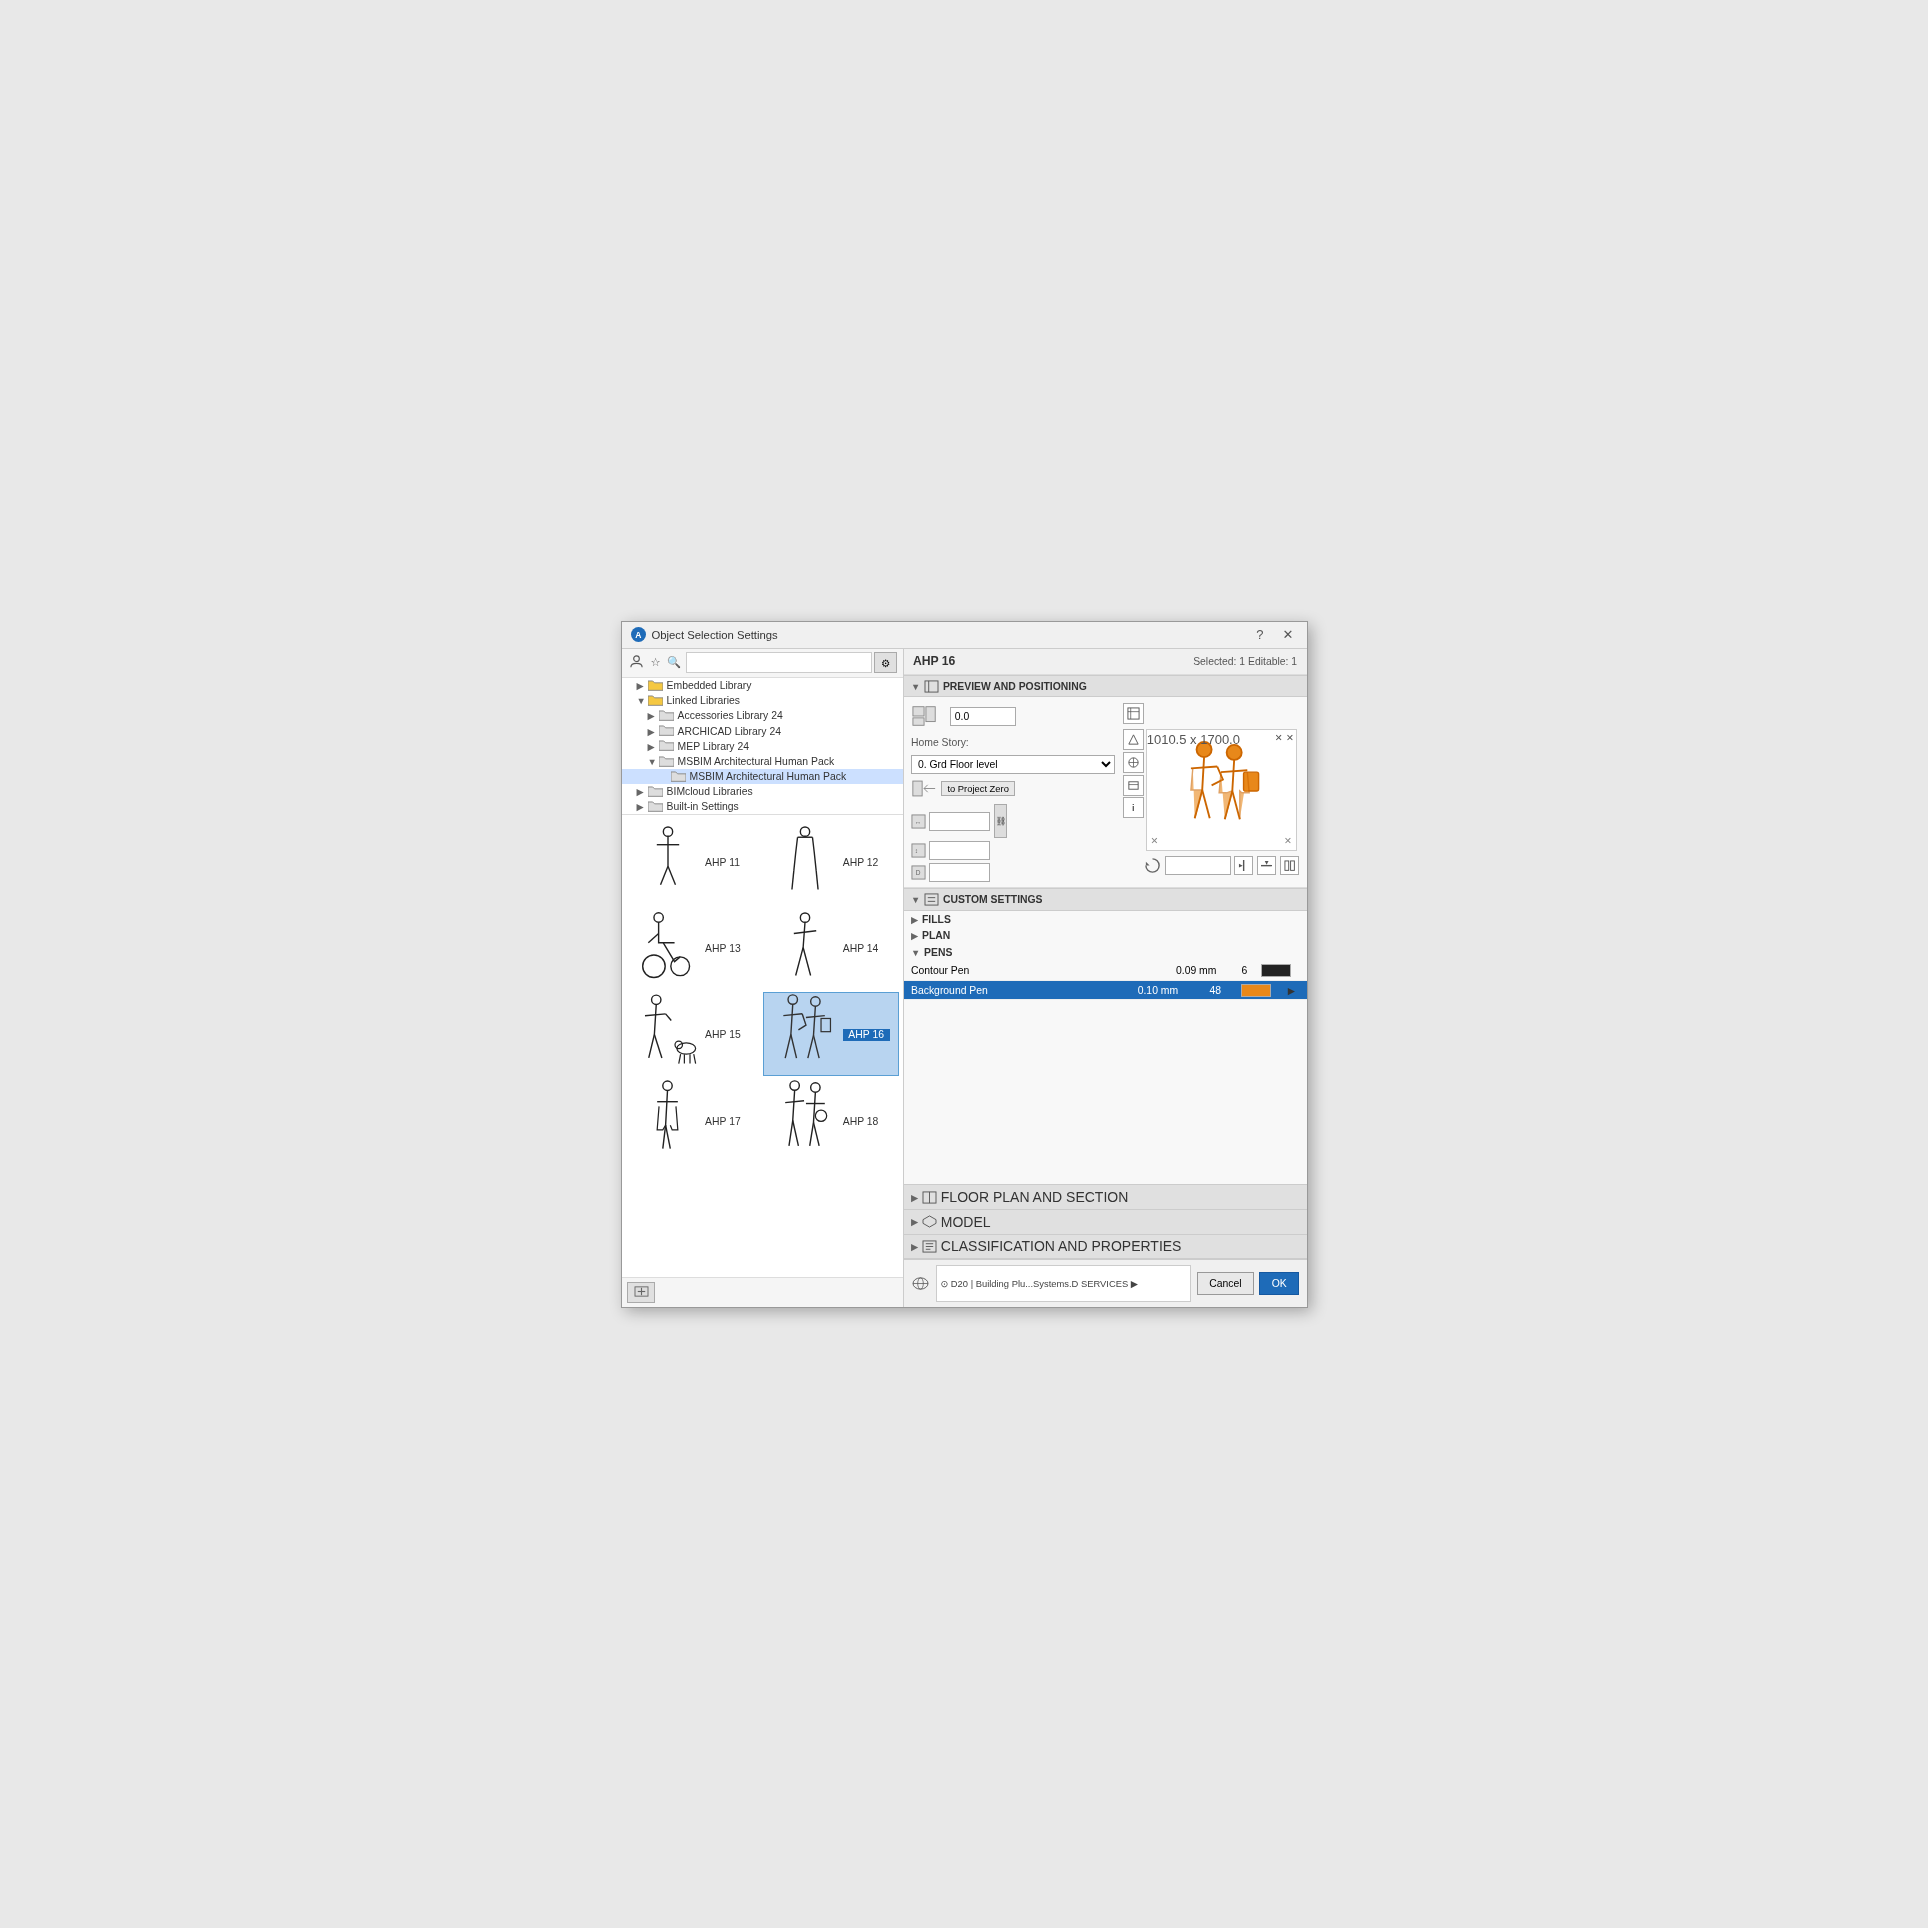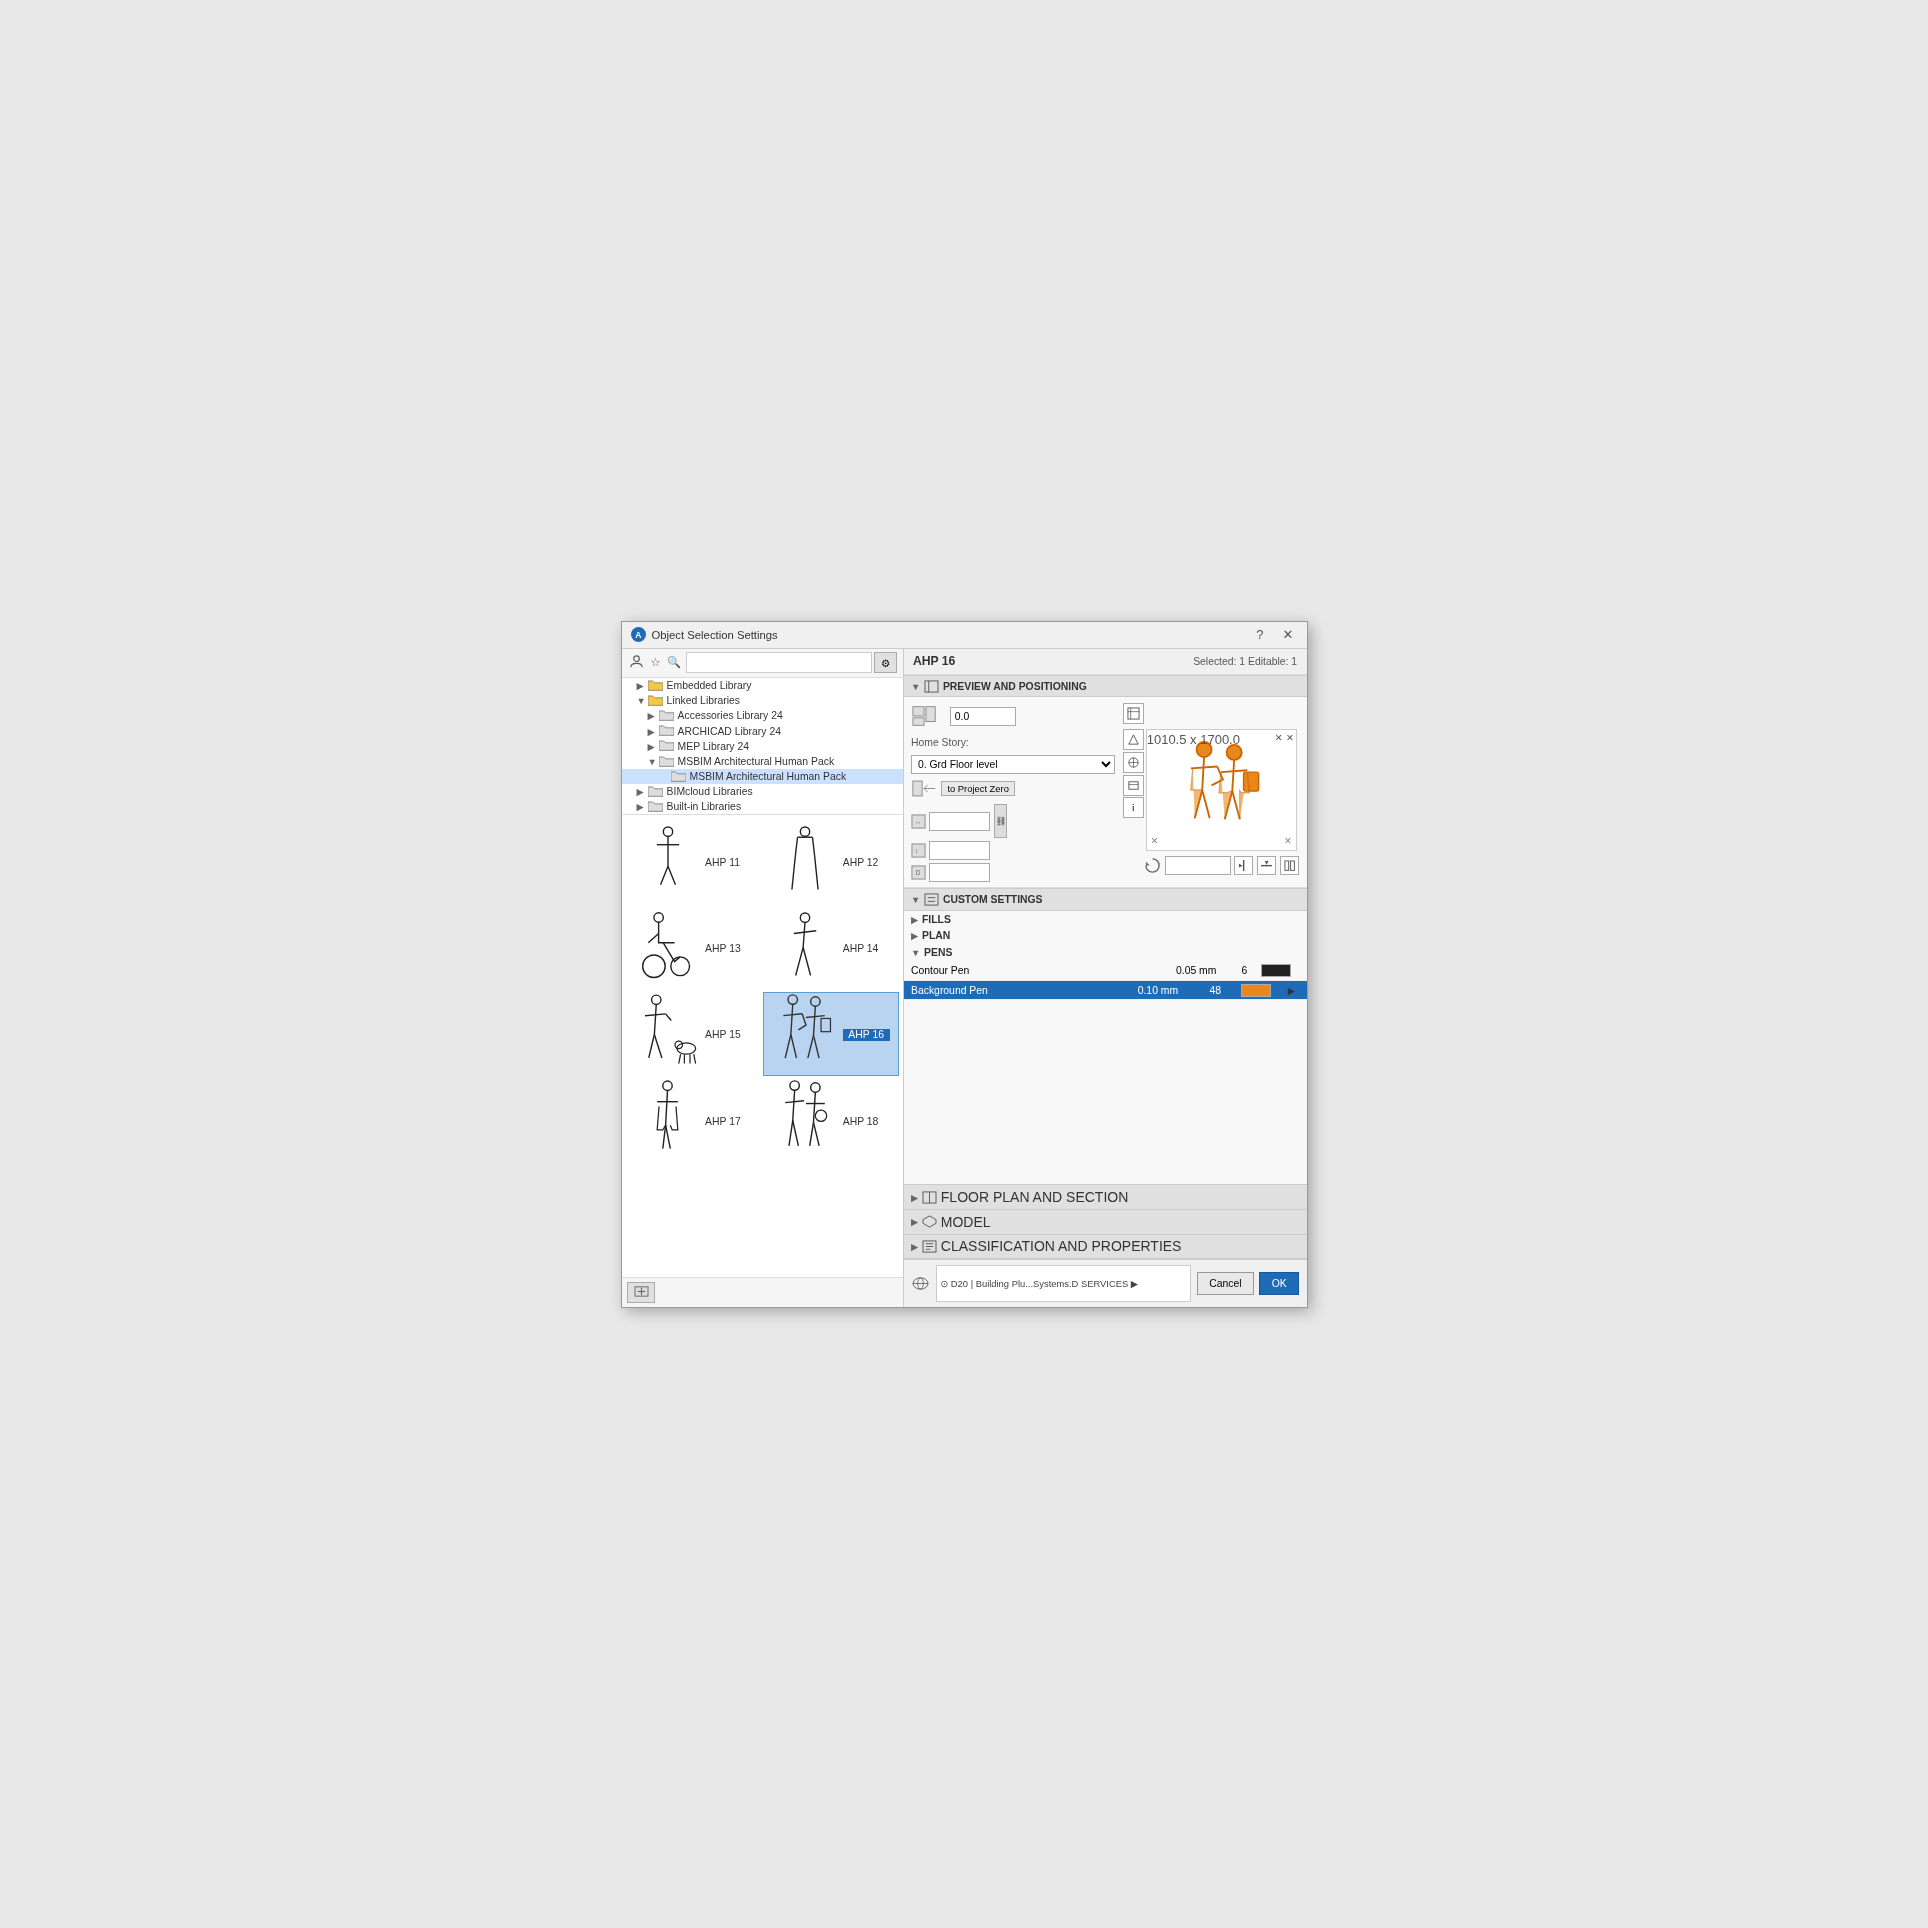--- a/index.html
+++ b/index.html
@@ -479,21 +479,21 @@
             <path d="M0 2 L0 11 L16 11 L16 3 L7 3 L5 1 L0 1 Z" stroke="#888" stroke-width="1" fill="#ddd"></path>
           </svg>
           <span class="tree-label">BIMcloud Libraries</span>
         </div>
 
         <div class="tree-item indent-1">
           <span class="tree-arrow">▶</span>
           <svg width="15" height="11.3" class="tree-folder-icon" viewBox="0 0 16 12">
             <path d="M0 2 L0 11 L16 11 L16 3 L7 3 L5 1 L0 1 Z" stroke="#888" stroke-width="1" fill="#ddd"></path>
           </svg>
-          <span class="tree-label">Built-in Libraries</span>
+          <span class="tree-label">Built-in Settings</span>
         </div>
       </div>
 
       <div class="object-grid">
 
         <div class="object-item">
           <div class="object-icon">
             <svg width="56" height="75" viewBox="0 0 60 80">
               <circle cx="30" cy="8" r="5" stroke="#222" stroke-width="1.5" fill="none"></circle>
               <line x1="30" y1="13" x2="30" y2="45" stroke="#222" stroke-width="1.5"></line>
@@ -824,21 +824,21 @@
           <span class="subsection-label">PLAN</span>
         </div>
 
         <div class="subsection-header">
           <span class="section-arrow">▼</span>
           <span class="subsection-label">PENS</span>
         </div>
 
         <div class="pens-row">
           <span class="pen-name">Contour Pen</span>
-          <span class="pen-size">0.05 mm</span>
+          <span class="pen-size">0.09 mm</span>
           <span class="pen-num">6</span>
           <div class="pen-swatch">
             <div style="width:30px;height:13px;background:#222;border:0.9px solid #aaa;"></div>
           </div>
         </div>
         <div class="pens-row selected-pen">
           <span class="pen-name">Background Pen</span>
           <span class="pen-size">0.10 mm</span>
           <span class="pen-num">48</span>
           <div class="pen-swatch">

